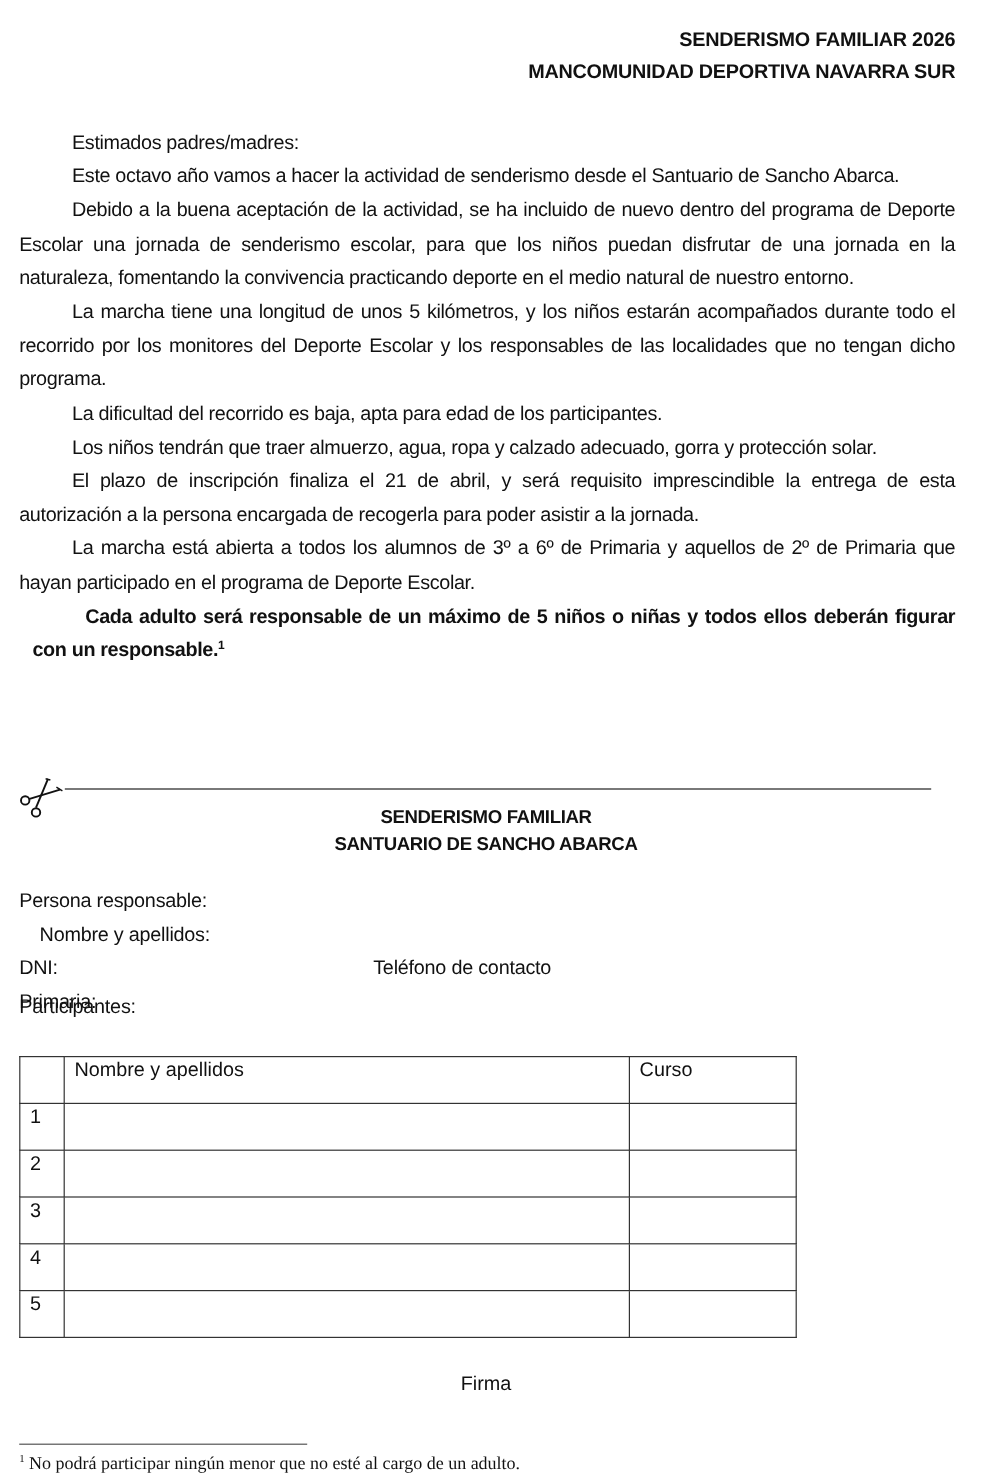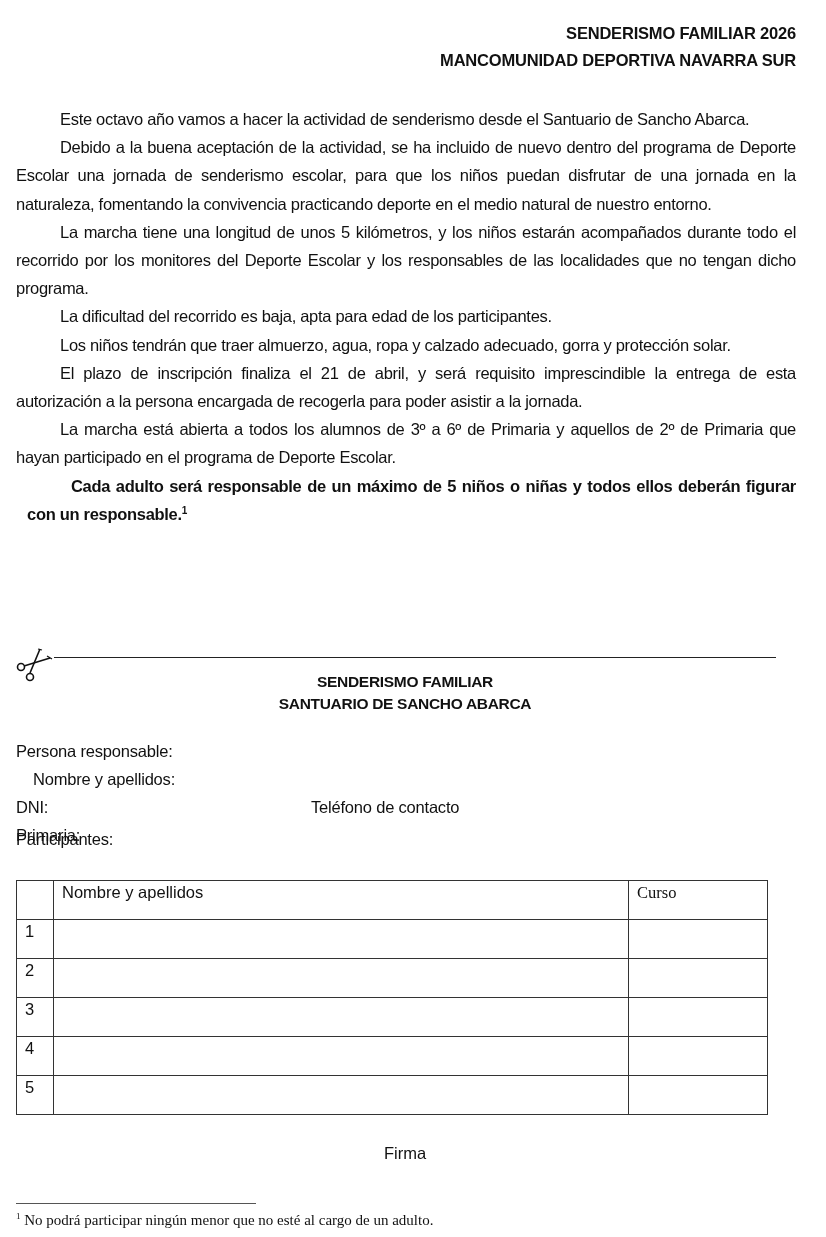--- a/index.html
+++ b/index.html
@@ -20,40 +20,41 @@
   .cutline {
     position: absolute; left: 14px; top: 646px; width: 762px; height: 40px;
   }
   .cut-rule { position: absolute; left: 40px; top: 11px; width: 722px; border-top: 1.5px solid #222; }
   .scissors { position: absolute; left: 0; top: 0; width: 44px; height: 40px; }
   .form-title { position: absolute; left: 0; width: 810px; text-align: center; font-weight: bold; font-size: 15.5px; letter-spacing: -0.3px; }
   .ft1 { top: 673px; }
   .ft2 { top: 695px; }
   .field { position: absolute; font-size: 16.5px; letter-spacing: -0.2px; }
   table.participants {
-    position: absolute; left: 16px; top: 880px; width: 752px;
+    position: absolute; left: 16px; top: 880px; width: 648px;
     border-collapse: collapse; font-size: 16.5px;
   }
   table.participants td {
     border: 1.3px solid #333; height: 36px; padding: 0 8px; vertical-align: top; padding-top: 2px;
   }
   .c-num { width: 20px; }
-  .c-curso { width: 122px; font-family: Liberation Serif, serif; }
+  .c-curso { width: 122px; }
   .firma { position: absolute; left: 0; width: 810px; text-align: center; top: 1144px; font-size: 16.5px; }
   .fn-rule { position: absolute; left: 16px; top: 1203px; width: 240px; border-top: 1.5px solid #555; }
   .footnote { position: absolute; left: 16px; top: 1212px; font-family: "Liberation Serif", serif; font-size: 15px; }
   .footnote sup { font-size: 9px; }
 </style>
 </head>
 <body>
 
 <div class="hdr hdr1">SENDERISMO FAMILIAR 2026</div>
 <div class="hdr hdr2">MANCOMUNIDAD DEPORTIVA NAVARRA SUR</div>
 
 <div class="body-text">
+  <p>Estimados padres/madres:</p>
   <p>Este octavo año vamos a hacer la actividad de senderismo desde el Santuario de Sancho Abarca.</p>
   <p>Debido a la buena aceptación de la actividad, se ha incluido de nuevo dentro del programa de Deporte Escolar una jornada de senderismo escolar, para que los niños puedan disfrutar de una jornada en la naturaleza, fomentando la convivencia practicando deporte en el medio natural de nuestro entorno.</p>
   <p>La marcha tiene una longitud de unos 5 kilómetros, y los niños estarán acompañados durante todo el recorrido por los monitores del Deporte Escolar y los responsables de las localidades que no tengan dicho programa.</p>
   <p>La dificultad del recorrido es baja, apta para edad de los participantes.</p>
   <p>Los niños tendrán que traer almuerzo, agua, ropa y calzado adecuado, gorra y protección solar.</p>
   <p>El plazo de inscripción finaliza el 21 de abril, y será requisito imprescindible la entrega de esta autorización a la persona encargada de recogerla para poder asistir a la jornada.</p>
   <p>La marcha está abierta a todos los alumnos de 3º a 6º de Primaria y aquellos de 2º de Primaria que hayan participado en el programa de Deporte Escolar.</p>
   <p class="bold"><span>Cada adulto será responsable de un máximo de 5 niños o niñas y todos ellos deberán figurar con un responsable.</span><sup>1</sup></p>
 </div>
 

